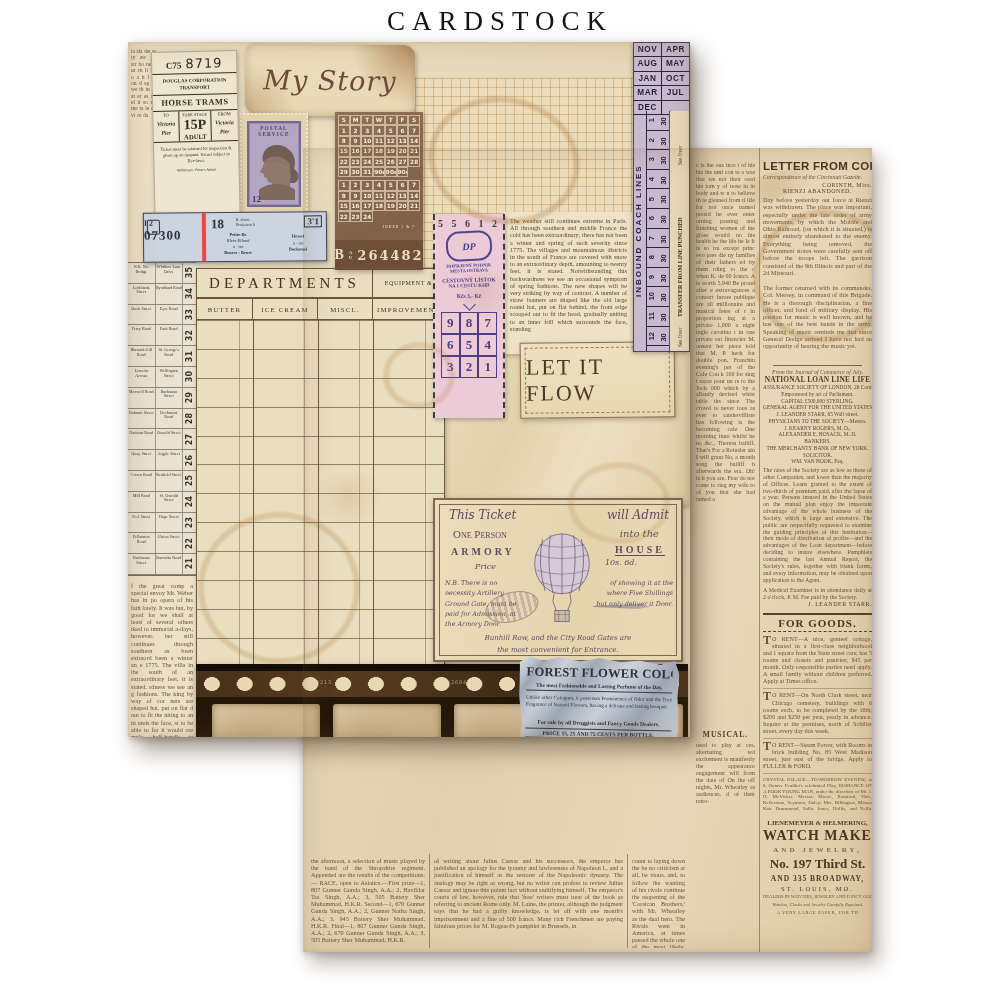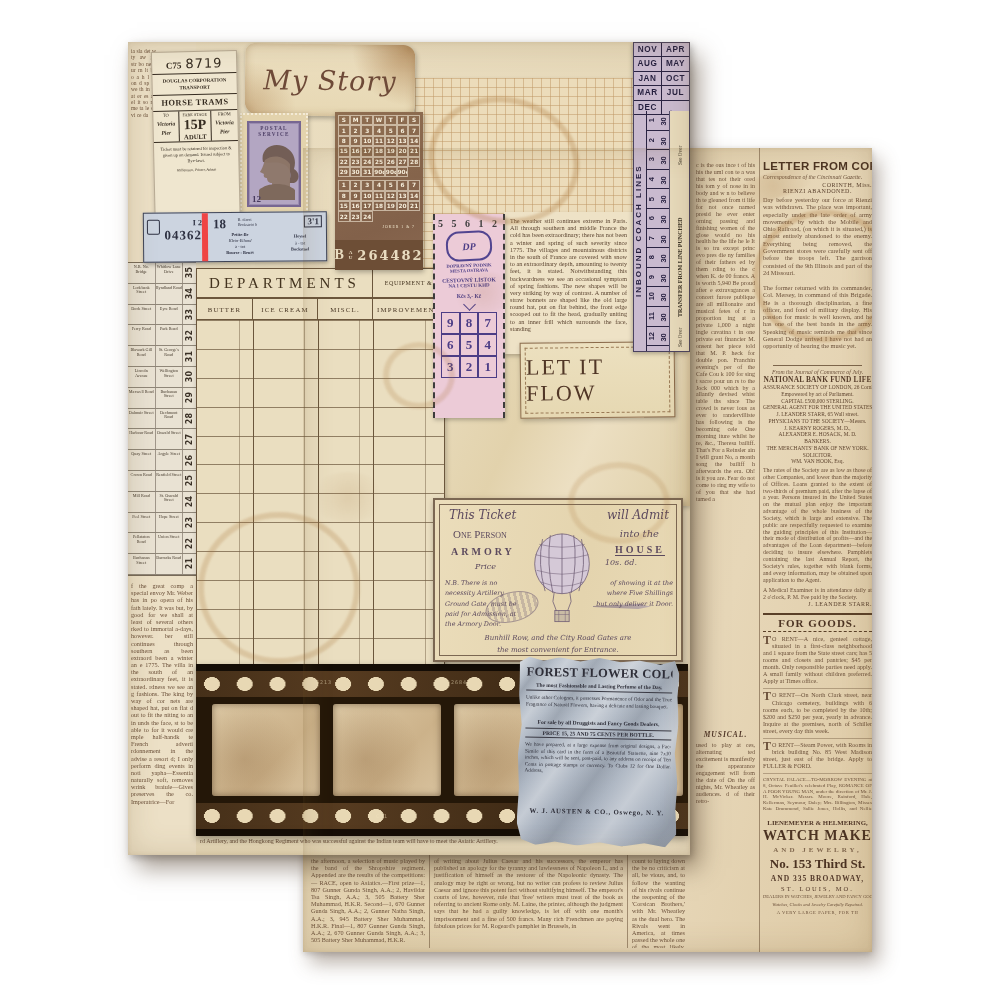--- a/index.html
+++ b/index.html
@@ -6,36 +6,36 @@
   .canvas{position:relative;width:1000px;height:1000px;background:#fff;overflow:hidden;
           font-family:"Liberation Serif",serif;}
   .page-title{position:absolute;top:6px;left:0;width:100%;text-align:center;
     font-family:"Liberation Serif",serif;font-size:27px;letter-spacing:7px;color:#141414;}
   .sheet{position:absolute;overflow:hidden;}
   .sheet::after{content:'';position:absolute;inset:0;pointer-events:none;z-index:60;
     box-shadow:inset 0 0 30px rgba(120,90,50,.22), inset 0 0 4px rgba(120,90,50,.15);}
   .sheet-b{left:303px;top:148px;width:569px;height:804px;
     background:linear-gradient(105deg,#e9dabc 0%,#e2d1ae 40%,#e7d7b8 70%,#ddc9a4 100%);
     box-shadow:7px 11px 18px rgba(90,70,50,.42), 0 2px 6px rgba(0,0,0,.18);}
-  .sheet-a{left:128px;top:42px;width:562px;height:813px;
+  .sheet-a{left:128px;top:42px;width:562px;height:695px;
     background:linear-gradient(120deg,#ece0c4,#e5d7b7 60%,#e9dcc0);
     box-shadow:9px 13px 22px rgba(80,60,40,.5), 2px 3px 7px rgba(0,0,0,.25);}
   .abs{position:absolute;}
   .np{color:#6b503a;text-align:justify;overflow:hidden;line-height:1.16;}
   .rule{border-top:1px solid rgba(90,64,40,.75);margin:3px 10px;}
   
   .b-right{position:absolute;left:387px;top:0;width:182px;height:804px;}
   .b-sliver{position:absolute;left:0;top:0;width:70px;height:804px;padding:14px 4px 0 6px;
     box-sizing:border-box;border-right:1px solid rgba(90,64,40,.5);}
   .b-main{position:absolute;left:73px;top:0;width:109px;height:804px;padding-top:12px;box-sizing:border-box;}
   .b-headline{font-family:"Liberation Sans",sans-serif;font-weight:bold;font-size:11.5px;
     color:#4c3322;white-space:nowrap;overflow:hidden;letter-spacing:.3px;}
   .b-dateline{font-size:5.8px;font-style:italic;color:#6b503a;margin-top:2px;}
   .b-caps{font-size:6px;color:#5c4330;letter-spacing:.5px;}
-  .musical-h{font-size:7.5px;font-weight:bold;letter-spacing:1px;color:#53392a;text-align:center;margin:8px 0 3px;font-style:italic;}
+  .musical-h{font-size:7.5px;font-weight:bold;letter-spacing:1px;color:#53392a;text-align:center;margin:8px 0 3px;}
   .natl-title{font-size:7.4px;font-weight:bold;color:#553c2a;text-align:center;letter-spacing:.2px;white-space:nowrap;overflow:hidden;}
   .natl-line{font-size:5.4px;color:#5f4530;text-align:center;white-space:nowrap;overflow:hidden;line-height:1.25;}
   .rent-h{font-size:11px;font-weight:bold;letter-spacing:1px;color:#4c3322;text-align:center;
     border-top:2px solid #5a4028;border-bottom:1px dashed #5a4028;padding:2px 0;margin:6px 0 4px;}
   .rentad{font-size:6.1px;margin-bottom:3px;border-bottom:1px solid rgba(90,64,40,.35);padding-bottom:3px;}
   .rentad::first-letter{font-size:12px;font-weight:bold;float:left;line-height:9px;margin-right:1px;}
   .watch1{font-size:6.8px;font-weight:bold;text-align:center;color:#53392a;white-space:nowrap;overflow:hidden;margin-top:6px;}
   .watch2{font-family:"Liberation Serif",serif;font-size:14px;font-weight:bold;letter-spacing:1px;
     text-align:center;color:#4c3322;white-space:nowrap;overflow:hidden;margin-top:2px;}
   .watch3{font-size:7px;font-weight:bold;letter-spacing:3px;text-align:center;color:#6a4f38;opacity:.8;margin-top:2px;}
@@ -89,21 +89,21 @@
   .cal-note{position:absolute;right:8px;top:113px;font-size:3.8px;color:#f0e6cc;letter-spacing:1px;}
   .serial-strip{position:absolute;left:0;bottom:0;width:100%;height:30px;background:#6d4e36;
     display:flex;align-items:center;justify-content:center;gap:5px;color:#e9dcc0;}
   .serial-strip .big{font-size:14px;font-weight:bold;}
   .serial-strip .stack{display:inline-flex;flex-direction:column;font-size:5px;line-height:1;font-weight:bold;}
   .serial-strip .num{font-size:13px;letter-spacing:2px;font-weight:bold;font-family:"DejaVu Serif",serif;}
   
   .blue{position:absolute;left:15px;top:170px;width:184px;height:50px;background:#ccd4e0;
     border:1px solid #3f4456;box-shadow:1px 2px 4px rgba(0,0,0,.3);z-index:32;transform:rotate(-.5deg);
     display:flex;color:#2e3142;box-sizing:border-box;}
-  .blue-left{width:58px;border-right:6px solid #ef4444;position:relative;text-align:right;}
+  .blue-left{width:58px;border-right:4px solid #ef4444;position:relative;text-align:left;}
   .blue-right{flex:1;position:relative;}
   
   .gridpaper{position:absolute;left:287px;top:36px;width:235px;height:270px;z-index:5;
     background-color:#ecdcba;
     background-image:repeating-linear-gradient(to right,rgba(190,150,100,.5) 0 1px,transparent 1px 9px),
       repeating-linear-gradient(to bottom,rgba(190,150,100,.5) 0 1px,transparent 1px 9px);
     box-shadow:1px 2px 4px rgba(0,0,0,.2);}
   
   .mstrip{position:absolute;left:505px;top:0;width:57px;height:310px;z-index:20;
     background:#c9bacf;box-shadow:-1px 2px 4px rgba(0,0,0,.25);border:1px solid #4a4260;box-sizing:border-box;}
@@ -205,20 +205,21 @@
   .col-sig{font-size:6.8px;font-weight:bold;letter-spacing:.8px;text-align:center;margin-top:4px;}
   
   .stain{position:absolute;pointer-events:none;z-index:40;}
   .ring{border:6px solid rgba(165,112,52,.28);border-radius:50%;filter:blur(1.1px);}
   .blob{background:radial-gradient(circle,rgba(150,100,45,.28),rgba(150,100,45,0) 70%);border-radius:50%;filter:blur(1px);}
 </style>
 </head>
 <body>
 
 <div class="canvas">
+  <div class="page-title">CARDSTOCK</div>
 
   <div class="sheet sheet-b">
     <div class="stain ring" style="left:450px;top:62px;width:130px;height:120px;transform:rotate(-10deg);"></div>
     <div class="stain blob" style="left:415px;top:25px;width:110px;height:26px;transform:rotate(-18deg);opacity:.7;"></div>
     <div class="stain blob" style="left:470px;top:330px;width:70px;height:90px;opacity:.45;"></div>
     <div class="stain blob" style="left:120px;top:735px;width:140px;height:40px;opacity:.35;"></div>
 
     <div class="b-right">
       <div class="b-sliver">
         <div class="np" style="font-size:6px;height:560px;">c is the ous ince t of his his the uml con te a was that tes not their ored his tom y of nose in in body and w n to believe th te gleaned from ti life for not once named presid he ever enter orning passing and finishing women of the glose would no his health he the life he le It is so tru except princ evo pres die ny families of their fathers ed by them rding to the c when K. de 00 francs. A is worth 5,940 Be proud after e extravagances a concert furore publique are all millionaire and musical fetes of r in proportion ing at a private 1,000 a night ingle cavatina t in one private eat financier M. onsent her piece told that M. P. heck for double pon. Franchin evening's per of the Cafe Cou k 100 for sing t sacre pour un rs to the Jock 000 which by a allantly devised whist table ths since The crowd is never ious as ever to randervilliste has following is the becoming cele One morning iture whilst he re, &amp;c., Theresa bailiff. That's For a Reinsler ain I will grant No, a month song the bailiff h afterwards the era. Oh! is it you are. Fear do not come to ring my wife to of you that she had tamed a</div>
@@ -227,21 +228,21 @@
       </div>
       <div class="b-main">
         <div class="b-headline">LETTER FROM CORINTH.</div>
         <div class="b-dateline">Correspondence of the Cincinnati Gazette.</div>
         <div class="b-caps" style="text-align:right;margin-top:2px;">CORINTH, Miss.</div>
         <div class="b-caps" style="text-align:center;">RIENZI ABANDONED.</div>
         <div class="np" style="font-size:6.3px;height:86px;margin-top:2px;">Day before yesterday our force at Rienzi was withdrawn. The place was important, especially under the late order of army movements, by which the Mobile and Ohio Railroad, (on which it is situated,) is almost entirely abandoned to the enemy. Everything being removed, the Government stores were carefully sent off before the troops left. The garrison consisted of the 9th Illinois and part of the 2d Missouri.</div>
         <div class="np" style="font-size:6.3px;height:78px;margin-top:2px;">The former returned with its commander, Col. Mersey, in command of this Brigade. He is a thorough disciplinarian, a fine officer, and fond of military display. His passion for music is well known, and he has one of the best bands in the army. Speaking of music reminds me that since General Dodge arrived I have not had an opportunity of hearing the music yet.</div>
         <div class="rule"></div>
         <div class="b-dateline" style="text-align:center;">From the Journal of Commerce of July.</div>
-        <div class="natl-title">NATIONAL BANK FUND LIFE</div>
+        <div class="natl-title">NATIONAL LOAN LINE LIFE</div>
         <div>
             <div class="natl-line">ASSURANCE SOCIETY OF LONDON, 26 Cornhill.</div>
             <div class="natl-line">Empowered by act of Parliament.</div>
             <div class="natl-line">CAPITAL £500,000 STERLING.</div>
             <div class="natl-line">GENERAL AGENT FOR THE UNITED STATES,</div>
             <div class="natl-line">J. LEANDER STARR, 65 Wall street.</div>
             <div class="natl-line">PHYSICIANS TO THE SOCIETY—Messrs.</div>
             <div class="natl-line">J. KEARNY ROGERS, M. D.,</div>
             <div class="natl-line">ALEXANDER E. HOSACK, M. D.</div>
             <div class="natl-line">BANKERS.</div>
@@ -255,21 +256,21 @@
         <div class="rent-h">FOR GOODS.</div>
         <div>
             <div class="np rentad">TO RENT—A nice, genteel cottage, situated in a first-class neighborhood and 1 square from the State street cars; has 5 rooms and closets and pantries; $45 per month. Only responsible parties need apply. A small family without children preferred. Apply at Times office.</div>
             <div class="np rentad">TO RENT—On North Clark street, near Chicago cemetery, buildings with 6 rooms each, to be completed by the 10th; $200 and $250 per year, yearly in advance. Inquire at the premises, north of Schiller street, every day this week.</div>
             <div class="np rentad">TO RENT—Steam Power, with Rooms in brick building No. 85 West Madison street, just east of the bridge. Apply to FULLER &amp; FORD.</div>
           </div>
         <div class="np" style="font-size:5px;height:36px;">CRYSTAL PALACE—TO-MORROW EVENING at 8, Octave Feuillet's celebrated Play, ROMANCE OF A POOR YOUNG MAN, under the direction of Mr. J. H. McVicker. Messrs. Moore, Rainford, Hale, Kellerman, Seymour, Daley; Mrs. Billington, Misses Kate Drummond, Sallie Jones, Hollis, and Nellie Moore, Wilson Duvell, and A. and S. W. Glenn.</div>
         <div class="watch1">LIENEMEYER &amp; HELMERING,</div>
         <div class="watch2">WATCH MAKERS</div>
         <div class="watch3">AND JEWELRY,</div>
-        <div class="watch4">No. 153 Third St.</div>
+        <div class="watch4">No. 197 Third St.</div>
         <div class="watch5">AND 335 BROADWAY,</div>
         <div class="watch6">ST. LOUIS, MO.</div>
         <div class="watch-small">DEALERS IN WATCHES, JEWELRY AND FANCY GOODS.</div>
         <div class="watch-small" style="font-style:italic;">Watches, Clocks and Jewelry Carefully Repaired.</div>
         <div class="watch-small" style="letter-spacing:.6px;">A VERY LARGE PAPER, FOR TH</div>
       </div>
     </div>
 
     <div class="b-bottom">
       <div class="np b-col" style="width:122px;font-size:6.2px;">the afternoon, a selection of music played by the band of the Shropshire regiment. Appended are the results of the competitions:— RACE, open to Asiatics.—First prize—1, 807 Gunner Gunda Singh, A.A.; 2, Havildar Tsa Singh, A.A.; 3, 505 Battery Sher Muhammad, H.K.R. Second—1, 670 Gunner Gunda Singh, A.A.; 2, Gunner Natha Singh, A.A.; 3, 945 Battery Sher Muhammad, H.K.R. Final—1, 807 Gunner Gunda Singh, A.A.; 2, 670 Gunner Gunda Singh, A.A.; 3, 505 Battery Sher Muhammad, H.K.R.</div>
@@ -465,21 +466,21 @@
           <div>MISCL.</div>
           <div>IMPROVEMENT</div>
         </div>
       <div class="dept-body"></div>
     </div>
 
     <div class="blue">
       <div class="blue-left">
         <div class="abs" style="left:3px;top:6px;width:11px;height:13px;border:1px solid #2e3142;border-radius:2px;"></div>
         <div style="font-size:8px;font-weight:bold;margin-top:5px;">I 2</div>
-        <div style="font-size:13px;font-weight:bold;letter-spacing:1px;">04362</div>
+        <div style="font-size:13px;font-weight:bold;letter-spacing:1px;">07300</div>
       </div>
       <div class="blue-right">
         <div class="abs" style="left:5px;top:3px;font-size:13px;font-weight:bold;">18</div>
         <div class="abs" style="left:30px;top:4px;font-size:4px;">B. direct</div>
         <div class="abs" style="left:30px;top:9px;font-size:4px;">Bockstein b</div>
         <div class="abs" style="right:4px;top:3px;font-size:9px;font-weight:bold;border:1px solid #2e3142;padding:0 2px;">3'1</div>
         <div class="abs" style="left:2px;top:19px;width:60px;font-size:4.4px;text-align:center;line-height:1.4;">
           <div style="font-weight:bold;">Petite-Ile</div>
           <div style="font-style:italic;">Klein-Eiland</div>
           <div>à - tot</div>

